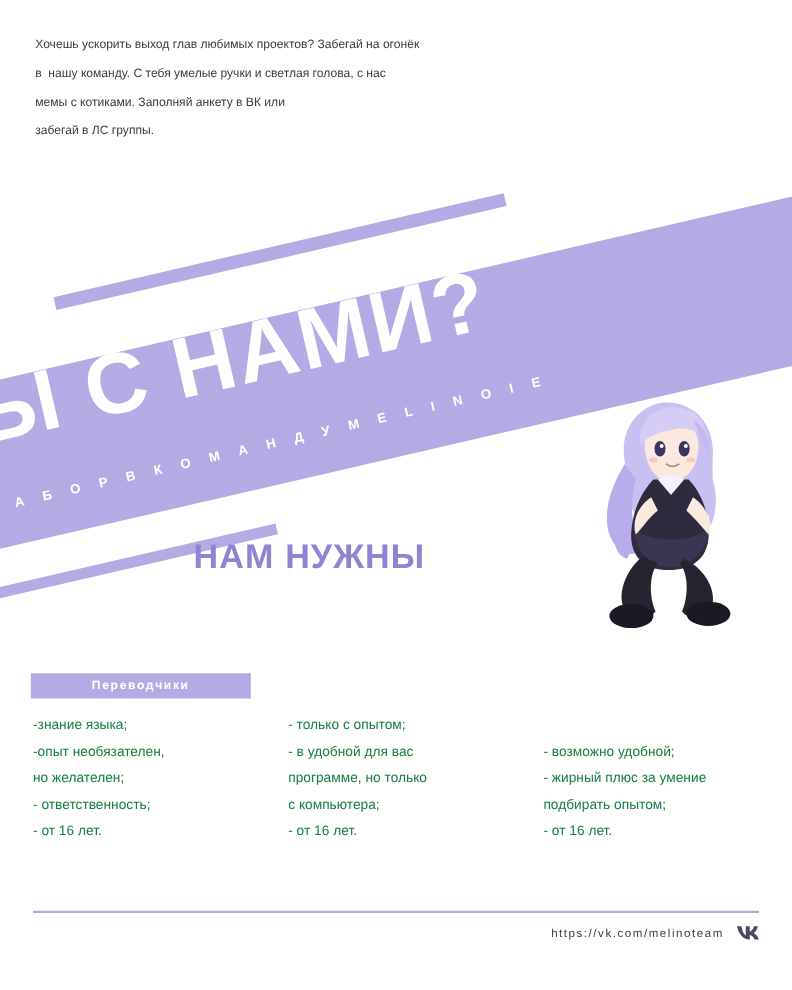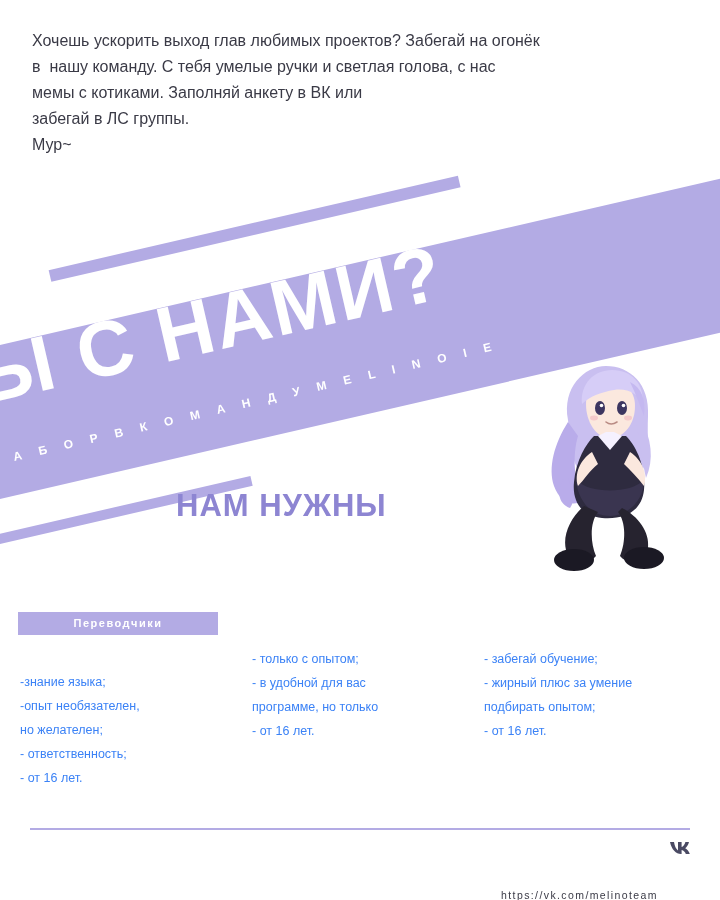--- a/index.html
+++ b/index.html
@@ -15,21 +15,21 @@
     font-family: "Liberation Sans", sans-serif;
     color: #2b2b38;
   }
 
   
   .intro {
     position: absolute;
     left: 32px;
     top: 28px;
     width: 620px;
-    font-size: 16px;
+    font-size: 11px;
     line-height: 26px;
     color: #3a3a46;
     z-index: 5;
   }
   .intro .line { white-space: pre-wrap; }
 
   
   .banner-wrap {
     position: absolute;
     left: -60px;
@@ -113,60 +113,61 @@
     left: 510px;
     top: 360px;
     width: 190px;
     height: 215px;
     z-index: 7;
   }
 
   
   .columns {
     position: absolute;
-    left: 18px;
+    left: 28px;
     top: 612px;
     width: 664px;
     display: flex;
     justify-content: space-between;
     z-index: 6;
+    align-items: flex-end;
   }
   .col { width: 200px; }
   .col-head {
     background: #b3abe4;
     color: #ffffff;
     font-size: 11px;
     font-weight: bold;
     letter-spacing: 1.5px;
     text-align: center;
     padding: 5px 0 6px 0;
   }
   .col-body {
-    margin-top: 35px;
+    margin-top: 12px;
     font-size: 12.5px;
     line-height: 24px;
-    color: #3b82f6;
+    color: #15803d;
     padding-left: 2px;
   }
   .col-body .item { white-space: pre-wrap; }
 
   
   .footer-rule {
     position: absolute;
     left: 30px;
     top: 828px;
     width: 660px;
     height: 2px;
     background: #b3abe4;
     z-index: 5;
   }
   .footer-link {
     position: absolute;
     right: 62px;
-    top: 889px;
+    top: 843px;
     font-size: 10.5px;
     letter-spacing: 1.4px;
     color: #3a3a46;
     z-index: 6;
     margin-left: 11px;
   }
   .vk-icon {
     position: absolute;
     right: 28px;
     top: 840px;
@@ -174,21 +175,20 @@
   }
 </style>
 </head>
 <body>
 
 <div class="intro">
   <div class="line">Хочешь ускорить выход глав любимых проектов? Забегай на огонёк</div>
   <div class="line">в  нашу команду. С тебя умелые ручки и светлая голова, с нас</div>
   <div class="line">мемы с котиками. Заполняй анкету в ВК или</div>
   <div class="line">забегай в ЛС группы.</div>
-  <div class="line">Мур~</div>
 </div>
 
 <div class="banner-wrap">
   <div class="band band-thin-top"></div>
   <div class="band band-main"></div>
   <div class="band band-thin-bottom"></div>
   <div class="headline">ТЫ С НАМИ?</div>
   <div class="subline">Н А Б О Р   В   К О М А Н Д У   M E L I N O I E</div>
 </div>
 
@@ -247,27 +247,28 @@
       <div class="item">- ответственность;</div>
       <div class="item">- от 16 лет.</div>
     </div>
   </div>
 
   <div class="col">
     <div class="col-body">
       <div class="item">- только с опытом;</div>
       <div class="item">- в удобной для вас</div>
       <div class="item">программе, но только</div>
+      <div class="item">с компьютера;</div>
       <div class="item">- от 16 лет.</div>
     </div>
   </div>
 
   <div class="col">
     <div class="col-body">
-      <div class="item">- забегай обучение;</div>
+      <div class="item">- возможно удобной;</div>
       <div class="item">- жирный плюс за умение</div>
       <div class="item">подбирать опытом;</div>
       <div class="item">- от 16 лет.</div>
     </div>
   </div>
 
 </div>
 
 <div class="footer-rule"></div>
 <div class="footer-link">https://vk.com/melinoteam</div>

